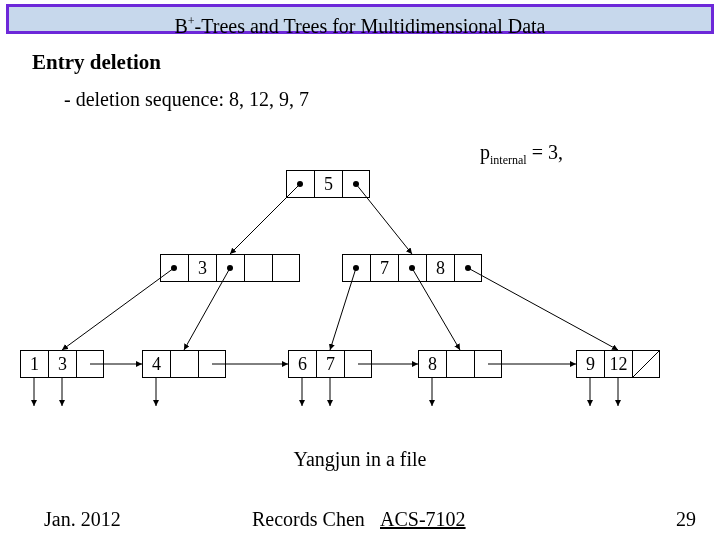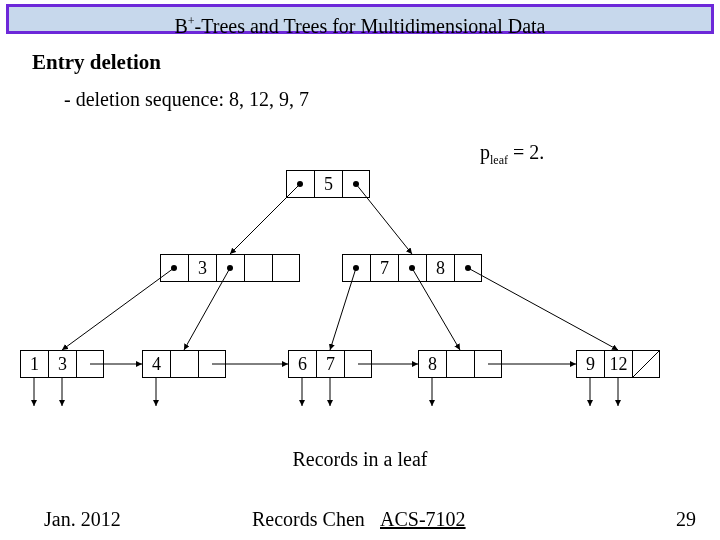--- a/index.html
+++ b/index.html
@@ -101,21 +101,21 @@
 <body>
 
 <div class="title-bar">
   <span><span>B</span><sup class="sp">+</sup><span>-Trees and Trees for Multidimensional Data</span></span>
 </div>
 
 <div class="subhead">Entry deletion</div>
 <div class="seq">- deletion sequence: 8, 12, 9, 7</div>
 
 <div class="plabel">
-  <div><span>p</span><sub class="sb">leaf</sub><span> = 2.</span></div>
+  <div><span>p</span><sub class="sb">internal</sub><span> = 3,</span></div>
 </div>
 
 <div class="ncell nb" style="left:286px; top:170px;"></div>
 <div class="ncell nb" style="left:314px; top:170px;">5</div>
 <div class="ncell" style="left:342px; top:170px;"></div>
 <div class="dot" style="left:297px; top:181px;"></div>
 <div class="dot" style="left:353px; top:181px;"></div>
 
 <div class="ncell nb" style="left:160px; top:254px;"></div>
 <div class="ncell nb" style="left:188px; top:254px;">3</div>
@@ -181,20 +181,20 @@
   <line x1="34" y1="378" x2="34" y2="406" stroke="#000" stroke-width="1" marker-end="url(#arw)"></line>
   <line x1="62" y1="378" x2="62" y2="406" stroke="#000" stroke-width="1" marker-end="url(#arw)"></line>
   <line x1="156" y1="378" x2="156" y2="406" stroke="#000" stroke-width="1" marker-end="url(#arw)"></line>
   <line x1="302" y1="378" x2="302" y2="406" stroke="#000" stroke-width="1" marker-end="url(#arw)"></line>
   <line x1="330" y1="378" x2="330" y2="406" stroke="#000" stroke-width="1" marker-end="url(#arw)"></line>
   <line x1="432" y1="378" x2="432" y2="406" stroke="#000" stroke-width="1" marker-end="url(#arw)"></line>
   <line x1="590" y1="378" x2="590" y2="406" stroke="#000" stroke-width="1" marker-end="url(#arw)"></line>
   <line x1="618" y1="378" x2="618" y2="406" stroke="#000" stroke-width="1" marker-end="url(#arw)"></line>
 </svg>
 
-<div class="records">Records in a leaf</div>
+<div class="records">Yangjun in a file</div>
 
 <div class="footer">
   <span class="date">Jan. 2012</span>
   <span class="author">Records Chen</span>
   <span class="course">ACS-7102</span>
   <span class="page">29</span>
 </div>
 
 </body></html>

